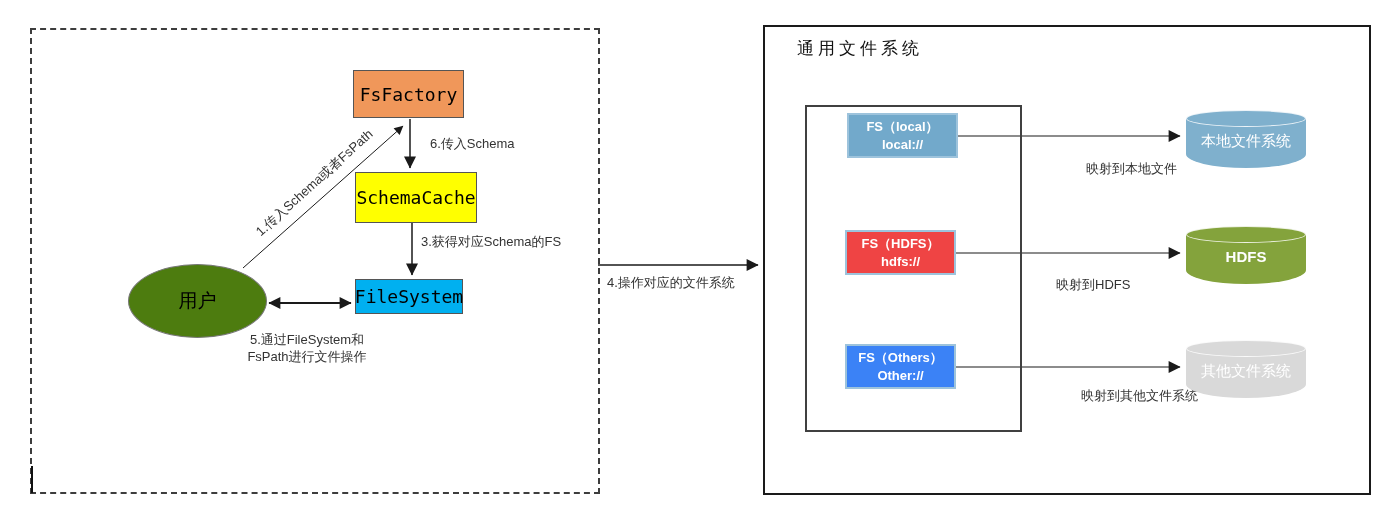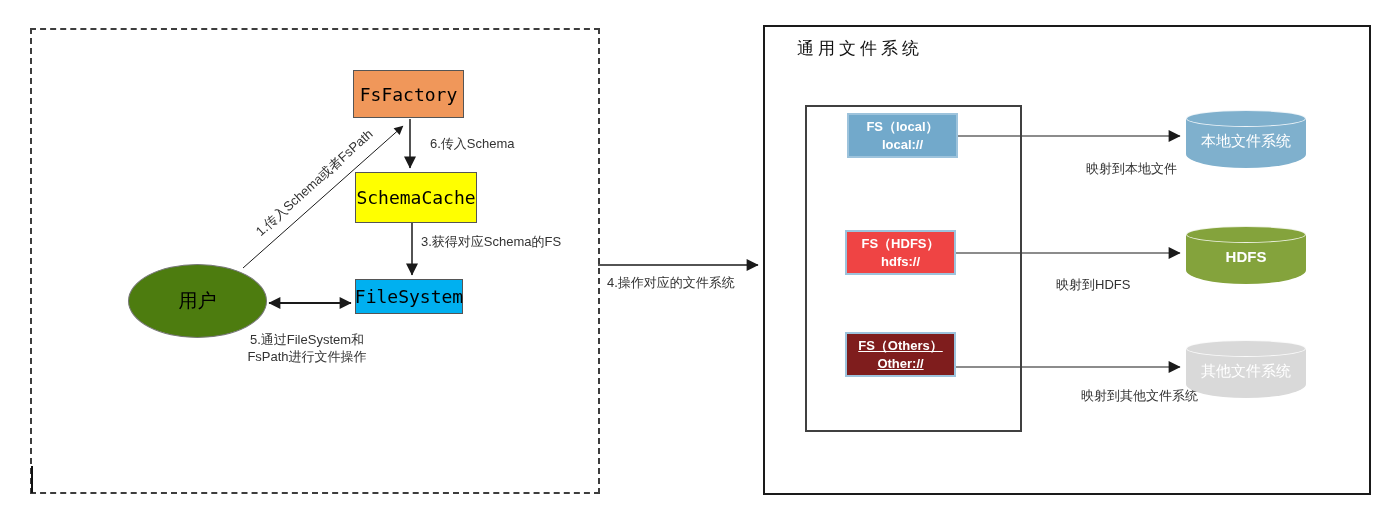--- a/index.html
+++ b/index.html
@@ -41,21 +41,21 @@
 
   
   .panel-title{position:absolute;left:797px;top:37px;font-size:17px;color:#111;
                letter-spacing:4px;white-space:nowrap;}
   .fsbox{position:absolute;width:111px;height:45px;box-sizing:border-box;
          display:flex;flex-direction:column;align-items:center;justify-content:center;
          color:#fff;font-weight:bold;font-size:13px;line-height:18px;
          border:2px solid #9DC3DC;}
   .fs-local{left:847px;top:113px;background:#72A9CB;}
   .fs-hdfs{left:845px;top:230px;background:#ef4444;}
-  .fs-others{left:845px;top:332px;background:#7f1d1d;text-decoration:underline;}
+  .fs-others{left:845px;top:344px;background:#3b82f6;}
 
   
   .cylinder{position:absolute;width:120px;height:58px;}
   .cyl-local{left:1186px;top:110px;}
   .cyl-hdfs{left:1186px;top:226px;}
   .cyl-others{left:1186px;top:340px;}
   .cyl-body{position:absolute;left:0;right:0;top:8px;bottom:0;
             border-radius:0 0 60px 60px / 0 0 14px 14px;}
   .cyl-top{position:absolute;left:0;right:0;top:0;height:17px;border-radius:50%;
            border:1px solid rgba(255,255,255,0.85);box-sizing:border-box;}

